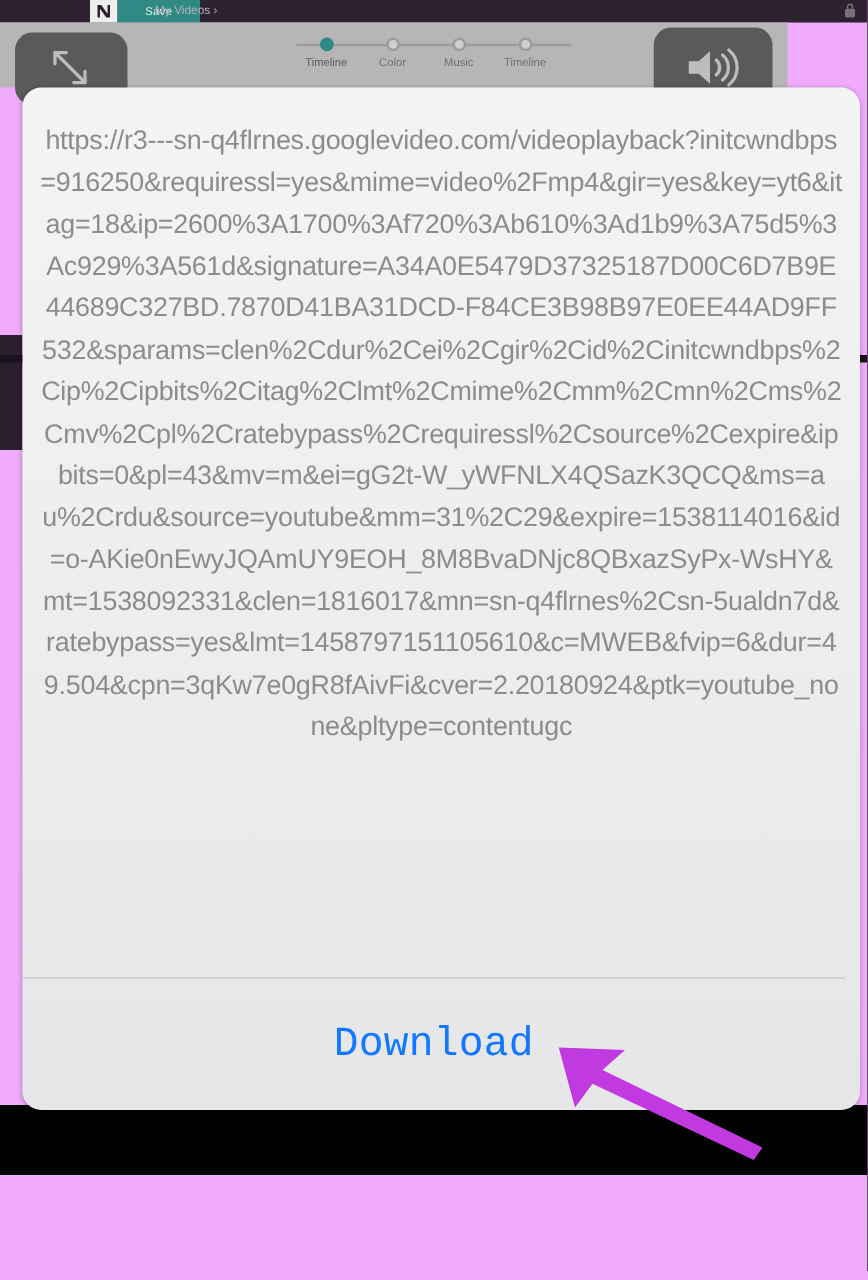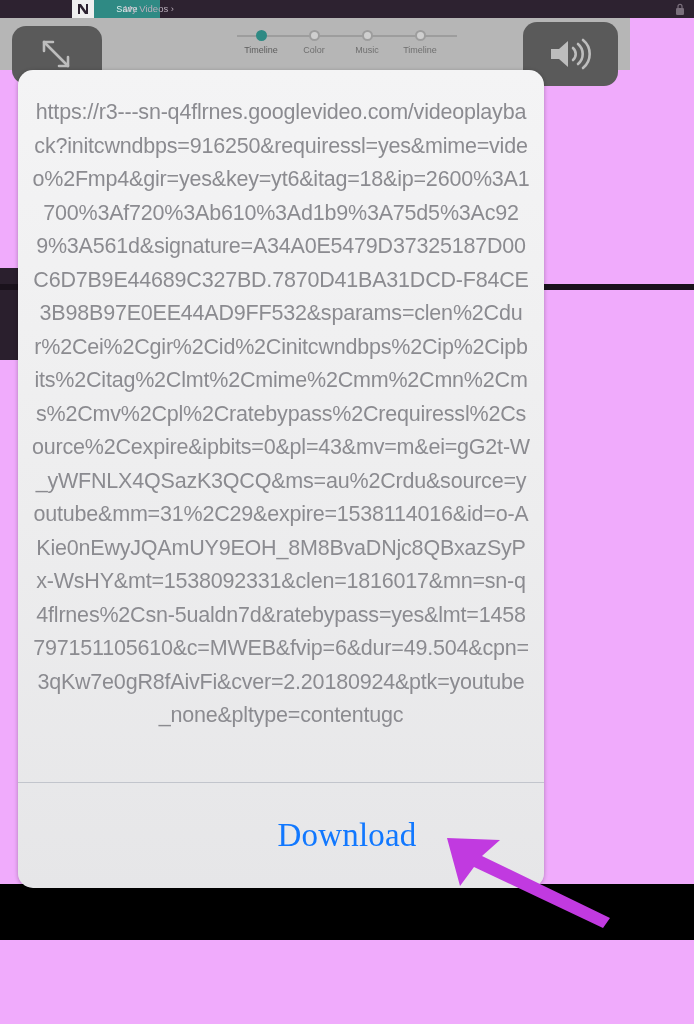--- a/index.html
+++ b/index.html
@@ -84,21 +84,21 @@
   
   .filmstrip {
     position: absolute; left: 0; width: 18px; background: #2a1f2d;
   }
   .letterbox {
     position: absolute; left: 0; width: 694px; background: #000;
   }
 
   
   #alert-dialog {
-    position: absolute; left: 18px; top: 70px; width: 526px; height: 818px;
+    position: absolute; left: 18px; top: 70px; width: 670px; height: 818px;
     background: linear-gradient(180deg,#f4f4f5 0%,#ededee 55%,#e6e6e8 100%);
     border-radius: 15px;
     box-shadow: 0 1px 4px rgba(0,0,0,.28);
     overflow: hidden;
   }
   #alert-message {
     padding: 26px 14px 0 14px;
     text-align: center;
     font-size: 21.5px;
     line-height: 33.5px;
@@ -108,21 +108,21 @@
   }
   #dialog-divider {
     position: absolute; left: 0; top: 712px; width: 658px; height: 1px;
     background: #c2c5cc;
   }
   #download-button {
     position: absolute; left: 0; top: 713px; width: 658px; height: 105px;
     display: flex; align-items: center; justify-content: center;
     font-size: 33px; color: #1178ff; letter-spacing: .2px;
     cursor: pointer; background: transparent; border: none;
-    font-family: Liberation Serif, serif;
+    font-family: Liberation Mono, monospace;
   }
 
   
   #cancel-card {
     position: absolute; left: 18px; top: 900px; width: 658px; height: 106px;
     background: #ffffff; border-radius: 15px;
     box-shadow: 0 1px 4px rgba(0,0,0,.28);
   }
   #cancel-button {
     width: 100%; height: 100%;

